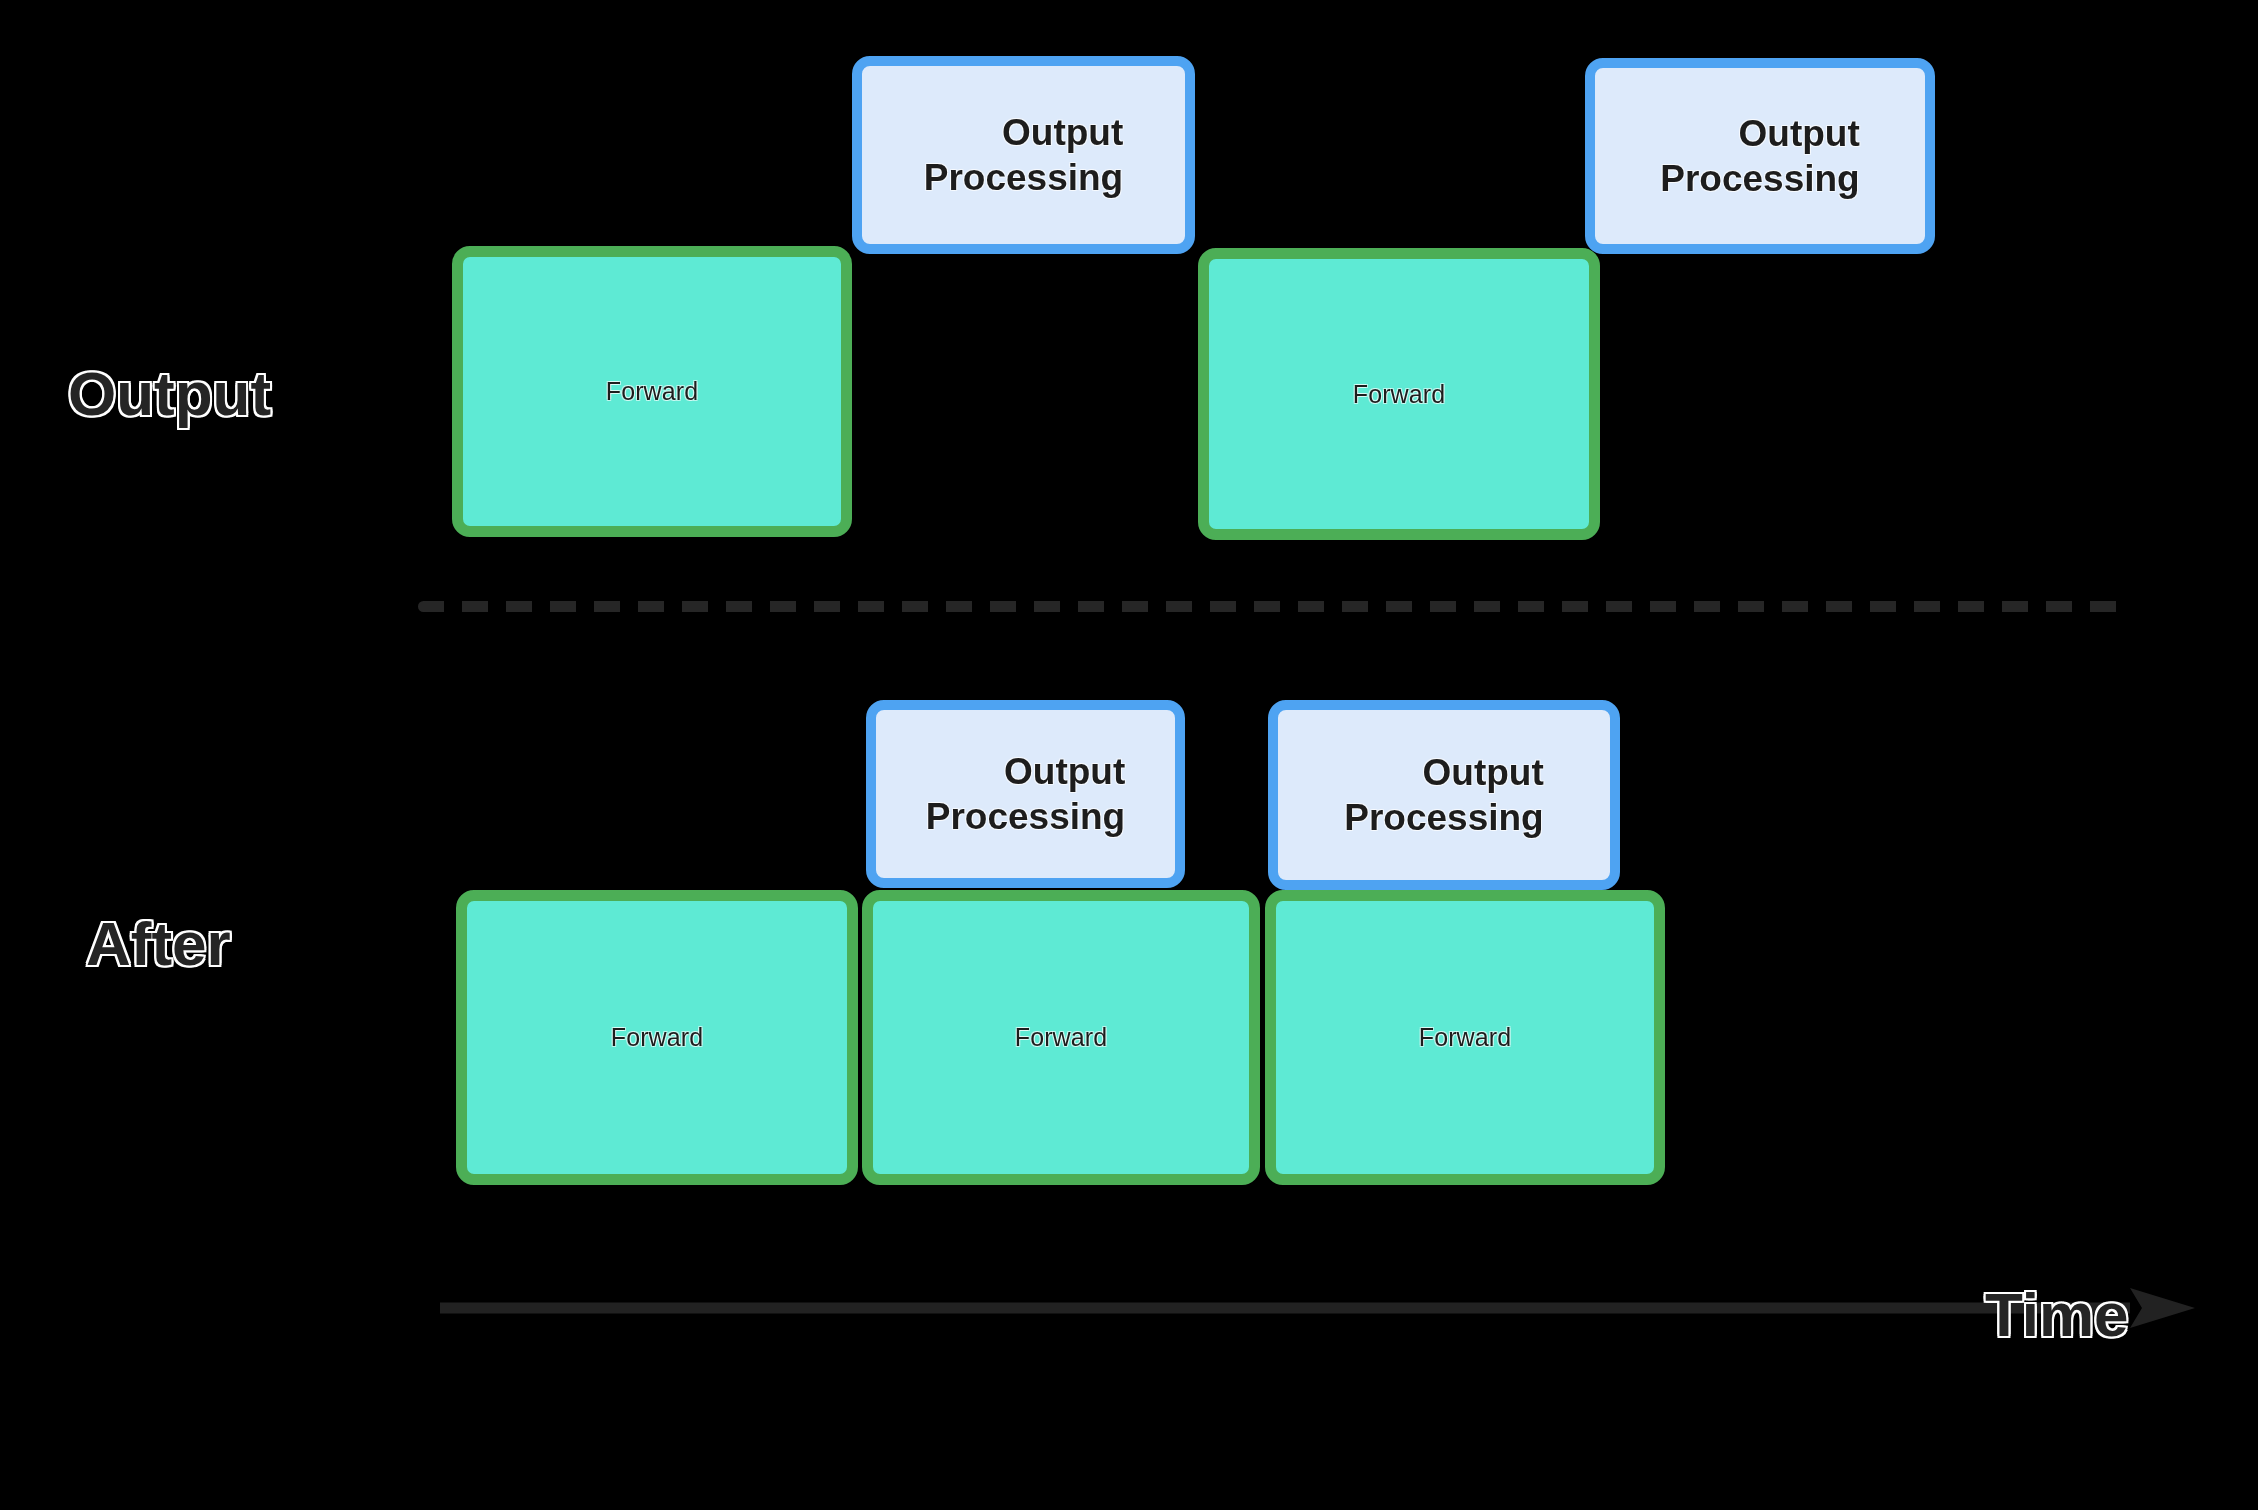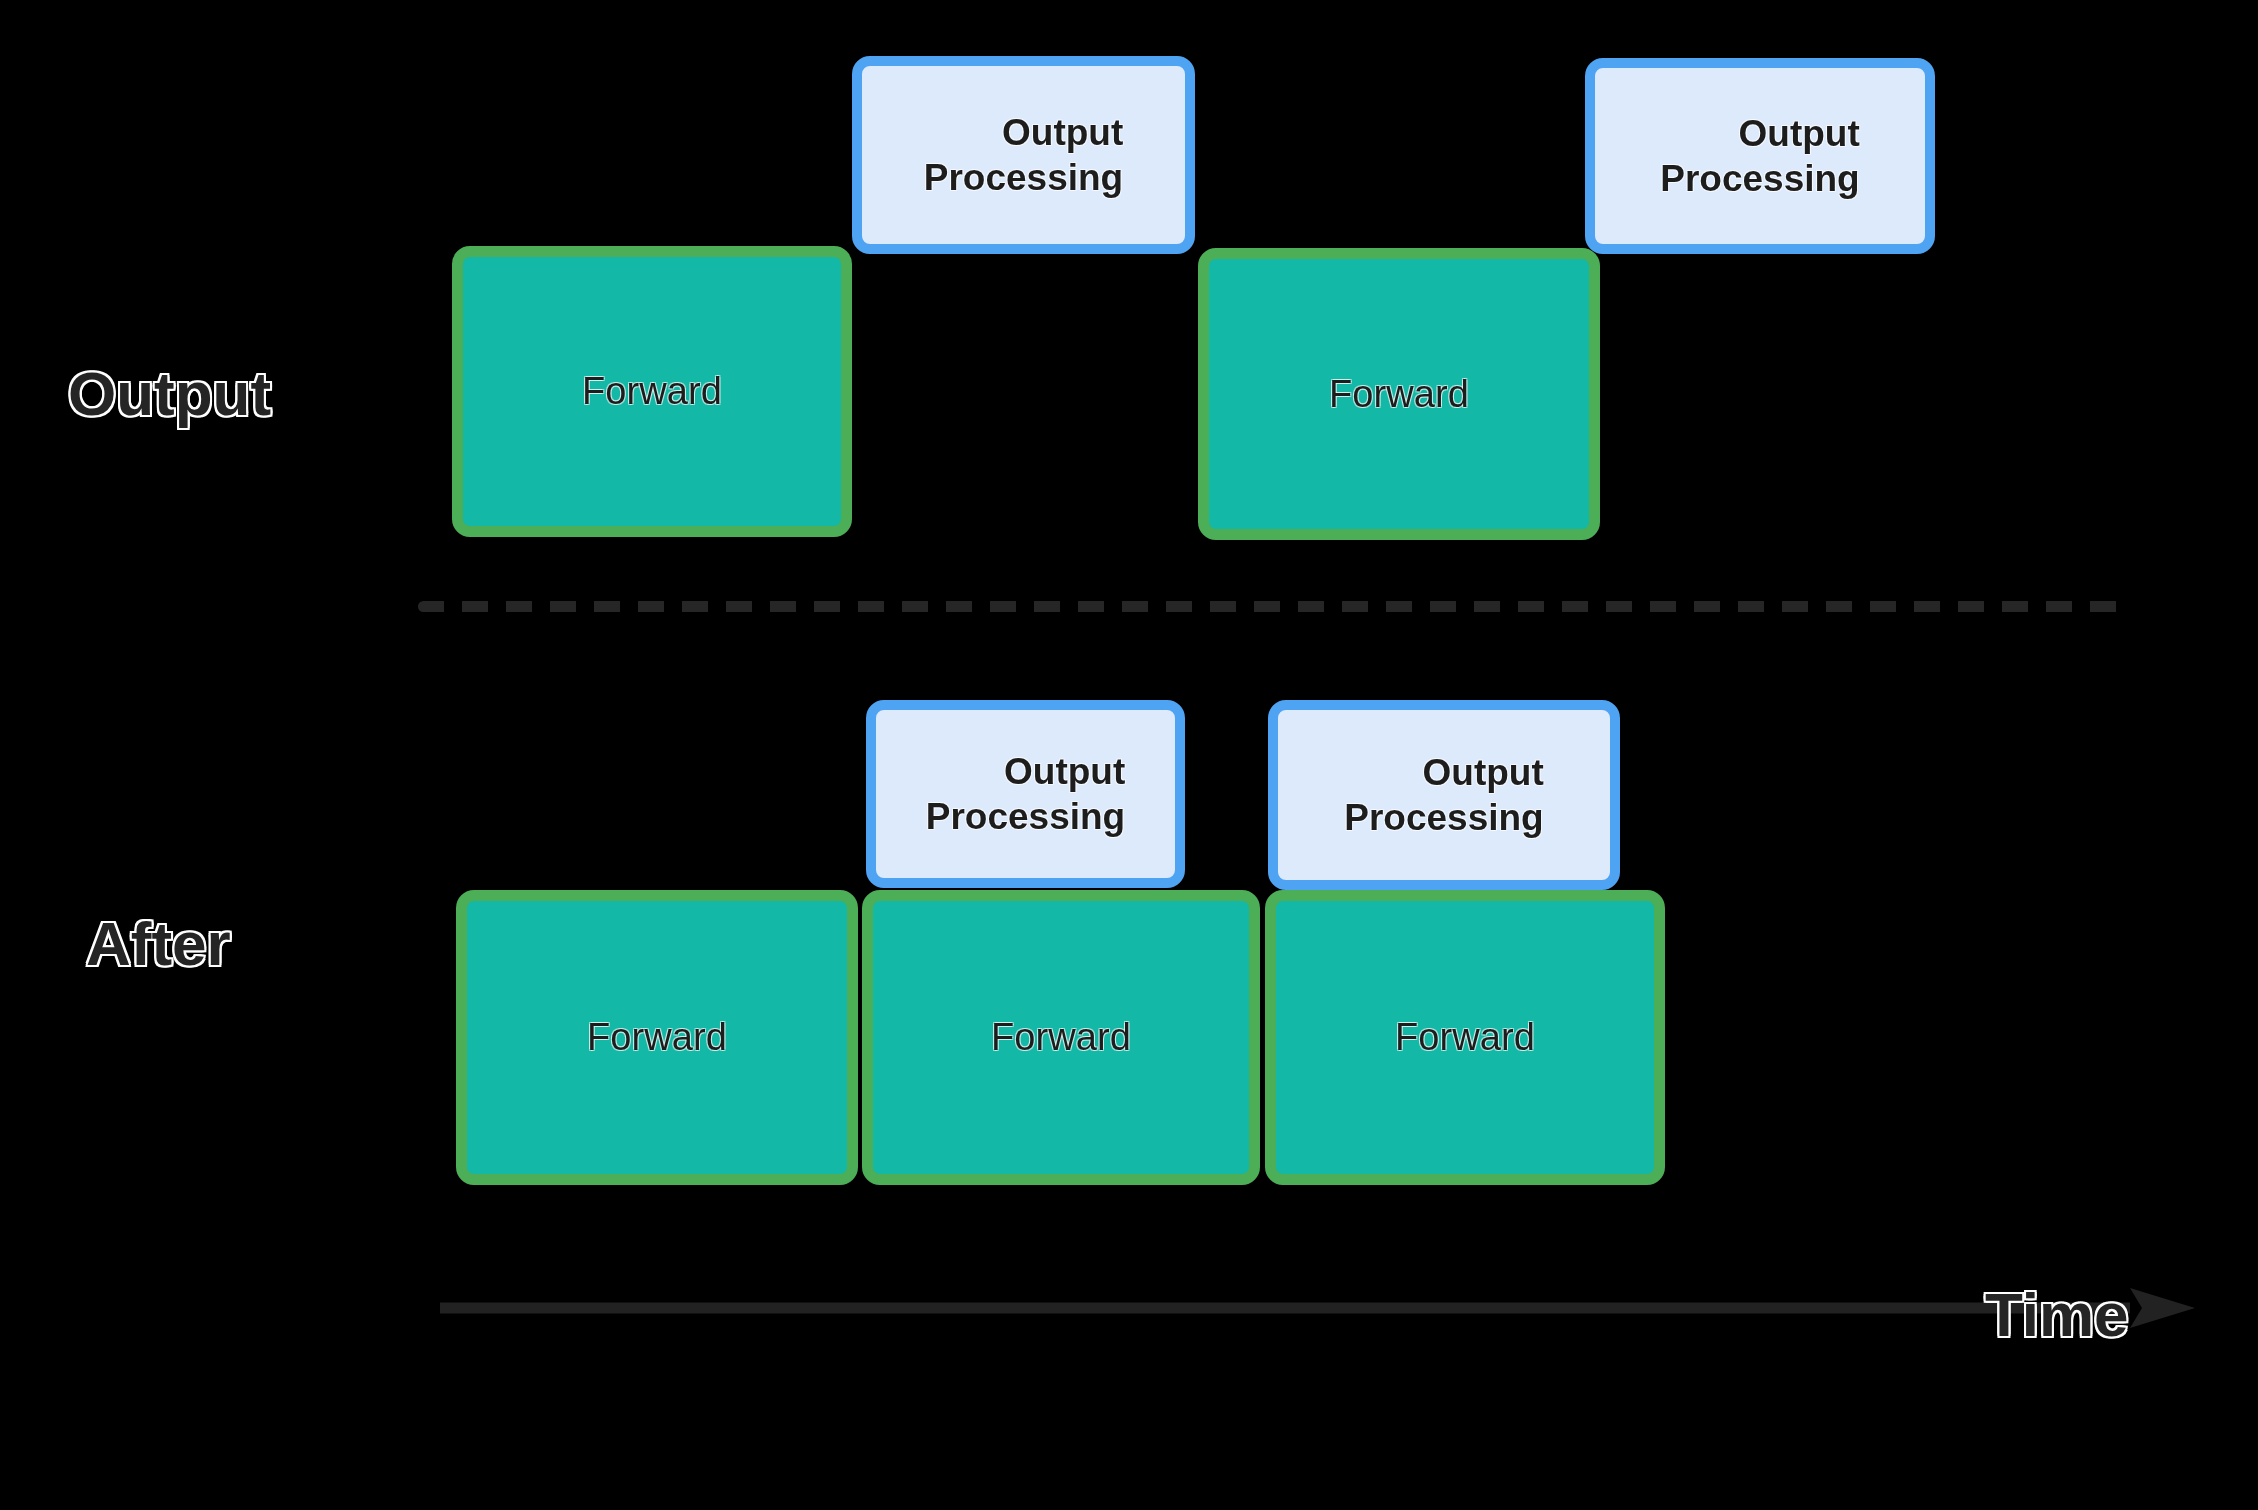--- a/index.html
+++ b/index.html
@@ -21,25 +21,25 @@
     position: absolute;
     box-sizing: border-box;
     display: flex;
     align-items: center;
     justify-content: center;
     text-align: right;
     border-radius: 18px;
     border-style: solid;
   }
   .box-forward {
-    background: #14b8a6;
+    background: #5eead4;
     border-color: #4cae56;
     border-width: 11px;
     color: #1d1d1d;
-    font-size: 38px;
+    font-size: 25px;
     font-weight: 400;
     letter-spacing: 0.1px;
   }
   .box-output {
     background: #ddeafb;
     border-color: #4ea3f2;
     border-width: 10px;
     color: #1d1d1d;
     font-size: 37px;
     font-weight: 600;

